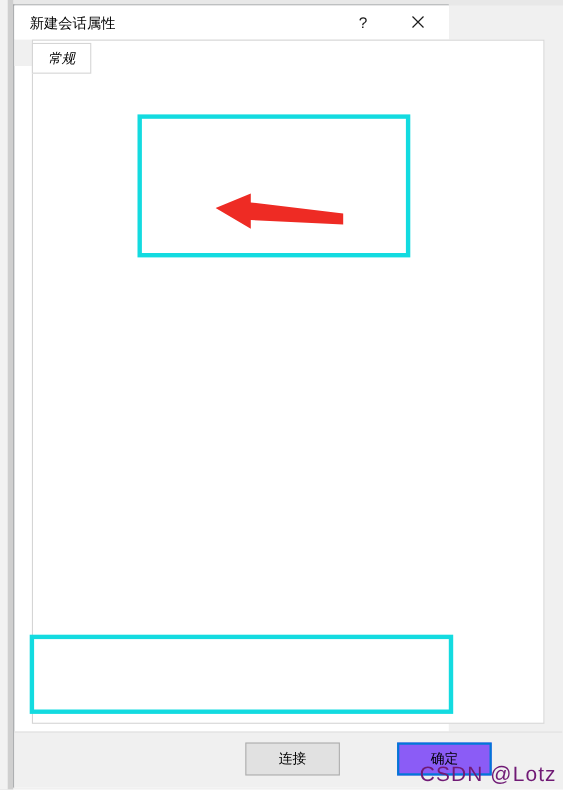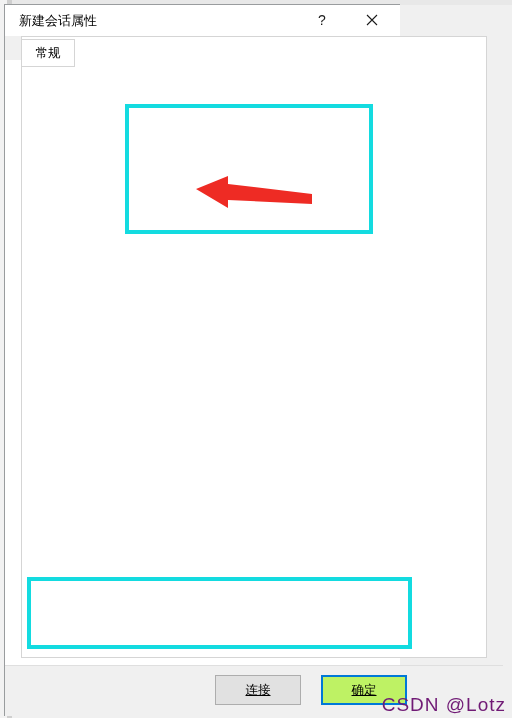--- a/index.html
+++ b/index.html
@@ -26,21 +26,21 @@
     background: #f2f2f2;
   }
   .backdrop-top {
     position: absolute; left: 0; top: 0; width: 512px; height: 5px;
     background: #e8e8e8;
   }
 
   
   .dialog {
     position: absolute;
-    left: 4px; top: 4px;
+    left: 12px; top: 4px;
     width: 396px; height: 712px;
     background: #ffffff;
     border: 1px solid #999c9e;
     border-right: none; border-bottom: none;
     box-sizing: border-box;
   }
   .titlebar {
     position: relative;
     height: 31px;
     background: #ffffff;
@@ -75,20 +75,21 @@
     background: #f0f0f0;
     cursor: default;
   }
   .tab.active {
     left: 16px; width: 54px; top: 3px; height: 28px;
     background: #ffffff;
     border-bottom: 1px solid #ffffff;
     border-color: #d5d5d5;
     font-weight: normal;
     z-index: 3;
+    font-style: italic;
   }
   .tab.inactive {
     left: 70px; width: 44px; height: 24px; top: 7px;
     background: #f0f0f0;
     border-color: #d5d5d5;
     z-index: 1;
   }
 
   .tabpanel {
     position: absolute; left: 16px; top: 31px;
@@ -153,23 +154,23 @@
     box-sizing: border-box;
     background: #cccccc;
     border: 1px solid #cccccc;
     font-size: 12.5px; color: #000;
     display: flex; align-items: center; justify-content: center;
     cursor: default;
     white-space: nowrap;
   }
   .btn.disabled { color: #8d8d8d; background: #cccccc; border-color: #cccccc; }
   .btn.dlg {
-    background: #e1e1e1; border: 1px solid #adadad; text-decoration: underline;
-  }
-  .btn.dlg.default { border: 2px solid #0078d7; background: #bef264; }
+    background: #e1e1e1; border: 1px solid #adadad;
+  }
+  .btn.dlg.default { border: 2px solid #0078d7; background: #8b5cf6; margin-left: 32px; }
   .spin-btns {
     position: absolute; right: 0; top: 0;
     width: 17px; height: 100%;
     border-left: 1px solid #6b6b6b;
     box-sizing: border-box;
     background: #ffffff;
   }
   .spin-btns .half {
     position: relative; height: 50%;
     display: flex; align-items: center; justify-content: center;

